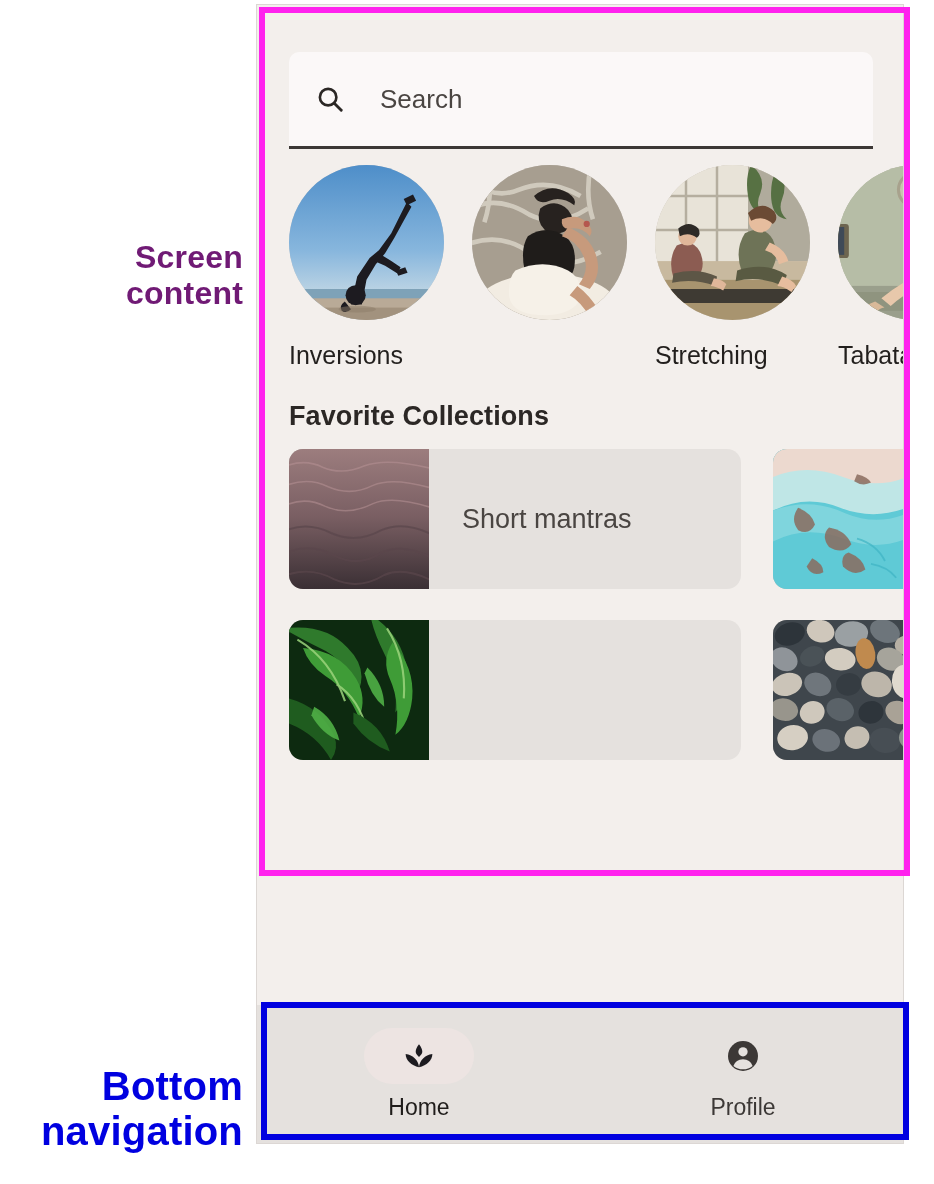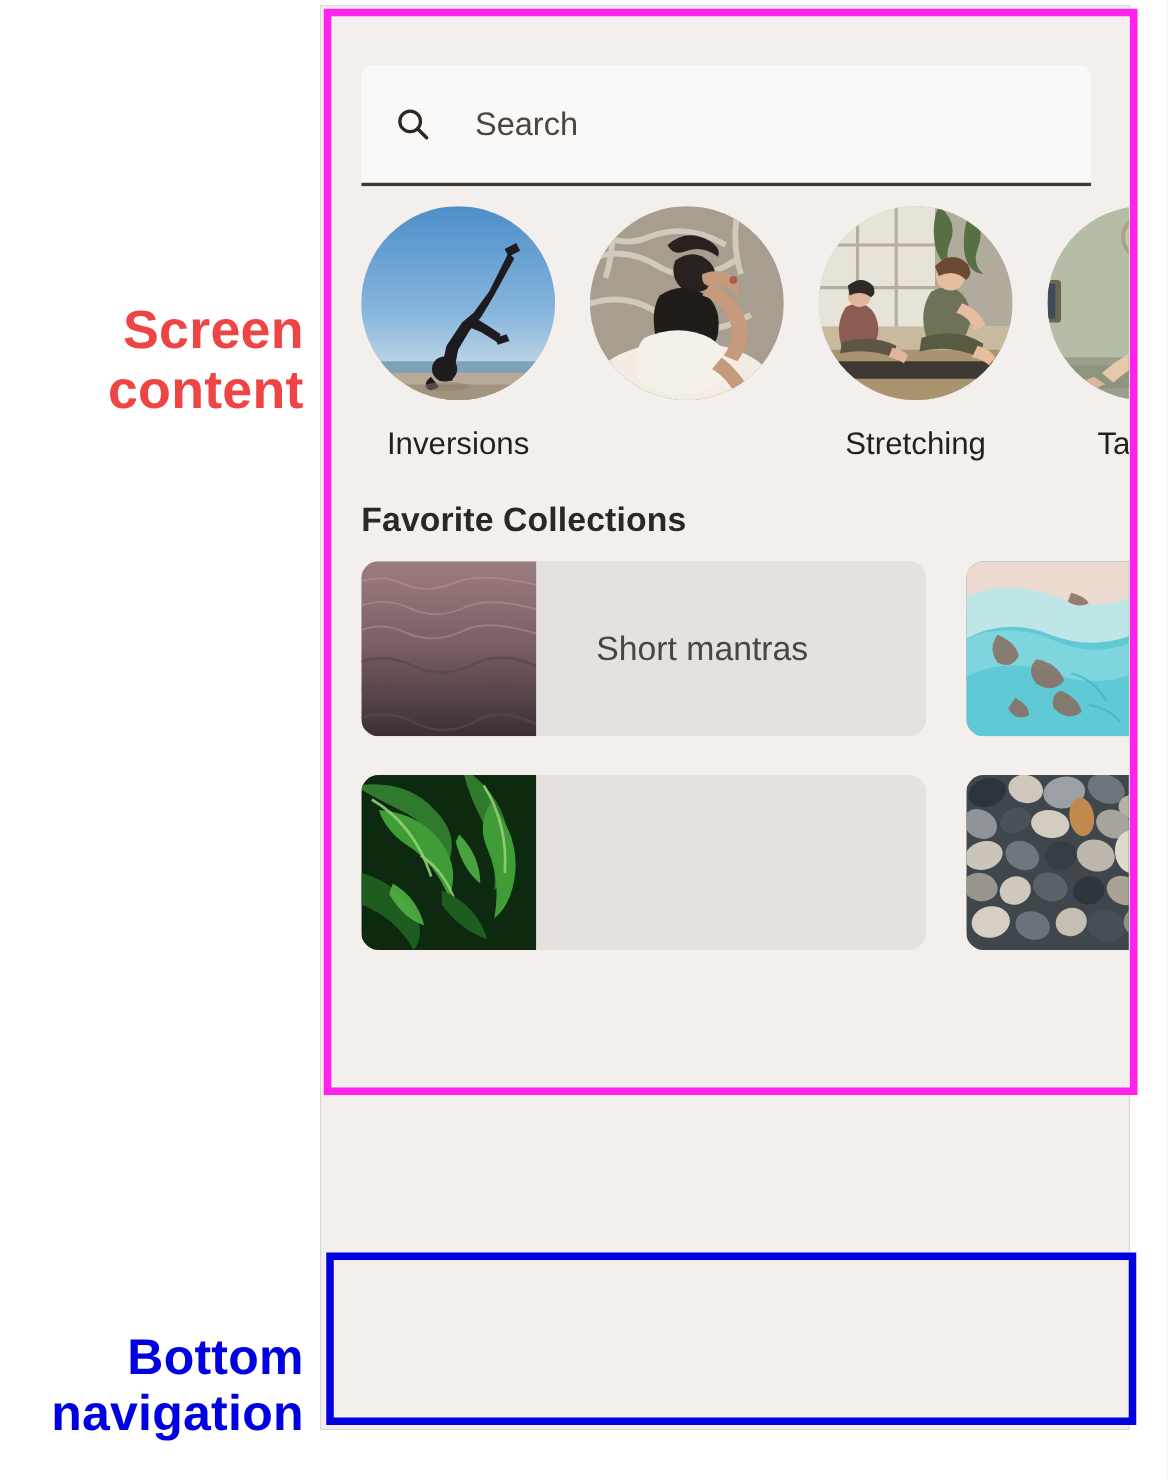--- a/index.html
+++ b/index.html
@@ -14,21 +14,21 @@
   .annot{
     position:absolute;
     text-align:right;
     font-weight:bold;
     line-height:1.12;
     letter-spacing:.2px;
     white-space:pre-line;
   }
   #annot-screen-content{
     left:0;width:243px;top:240px;
-    color:#ef4444;font-size:43px;
+    color:#701a75;font-size:32px;
   }
   #annot-bottom-nav{
     left:0;width:243px;top:1024px;
     color:#0000e0;font-size:40px;margin-top:40px;
   }
 
   
   #device{
     position:absolute;left:256px;top:4px;
     width:648px;height:1140px;
@@ -69,21 +69,21 @@
     margin:31px 0 0 0;
     letter-spacing:.1px;
   }
 
   
   #align-row{
     margin-top:16px;
     display:flex;gap:28px;
     width:648px;
   }
-  .body-item{width:155px;flex:0 0 auto;text-align:center;}
+  .body-item{width:155px;flex:0 0 auto;text-align:left;}
   .body-thumb{
     width:155px;height:155px;border-radius:50%;
     overflow:hidden;position:relative;
     background:#cfc9c4;
   }
   .body-thumb svg{display:block;width:155px;height:155px;}
   .body-label{
     margin-top:21px;font-size:25px;color:#221f1d;
     white-space:nowrap;
   }
@@ -104,21 +104,21 @@
     overflow:hidden;
     height:140px;
   }
   .fav-thumb{
     width:140px;height:140px;flex:0 0 auto;overflow:hidden;
     background:#b9b3ae;
   }
   .fav-thumb svg{display:block;width:140px;height:140px;}
   .fav-label{
     font-size:27px;color:#4A4542;
-    margin-left:48px;padding-right:16px;
+    margin-left:33px;padding-right:16px;
   }
 
   
   #bottom-nav{
     position:absolute;left:0;bottom:0;
     width:648px;height:138px;
     background:#E5E1DE;
     display:flex;align-items:center;
   }
   .nav-item{
@@ -409,16 +409,41 @@
               <ellipse cx="98" cy="84" rx="8" ry="8" fill="#8e948f"></ellipse>
             </g>
           </svg>
         </div>
         <div class="fav-label"></div>
       </div>
 
     </div>
   </div>
 
+  <div id="bottom-nav">
+
+    <div class="nav-item selected">
+      <div class="nav-icon-wrap">
+        <svg width="36" height="36" viewBox="0 0 24 24">
+          <path fill="#1d1b20" d="M12 4.2c-1.5 1.9-2.2 3.5-2.2 5 0 1.1.8 2.2 2.2 3.4 1.4-1.2 2.2-2.3 2.2-3.4 0-1.5-.7-3.1-2.2-5z"></path>
+          <path fill="#1d1b20" d="M3.1 10.6c0 4.2 3.7 7.6 8.9 8.9-.3-4.6-4-8.2-8.9-8.9z"></path>
+          <path fill="#1d1b20" d="M20.9 10.6c-4.9.7-8.6 4.3-8.9 8.9 5.2-1.3 8.9-4.7 8.9-8.9z"></path>
+        </svg>
+      </div>
+      <div class="nav-label">Home</div>
+    </div>
+
+    <div class="nav-item">
+      <div class="nav-icon-wrap">
+        <svg width="36" height="36" viewBox="0 0 24 24">
+          <circle cx="12" cy="12" r="10" fill="#3C3836"></circle>
+          <circle cx="12" cy="9.2" r="3.1" fill="#E5E1DE"></circle>
+          <path d="M5.6 18.6a6.8 6.8 0 0 1 12.8 0 10 10 0 0 1-12.8 0z" fill="#E5E1DE"></path>
+        </svg>
+      </div>
+      <div class="nav-label">Profile</div>
+    </div>
+
+  </div>
 </div>
 
 <div class="overlay-box" id="box-screen-content"></div>
 <div class="overlay-box" id="box-bottom-nav"></div>
 
 </body></html>

